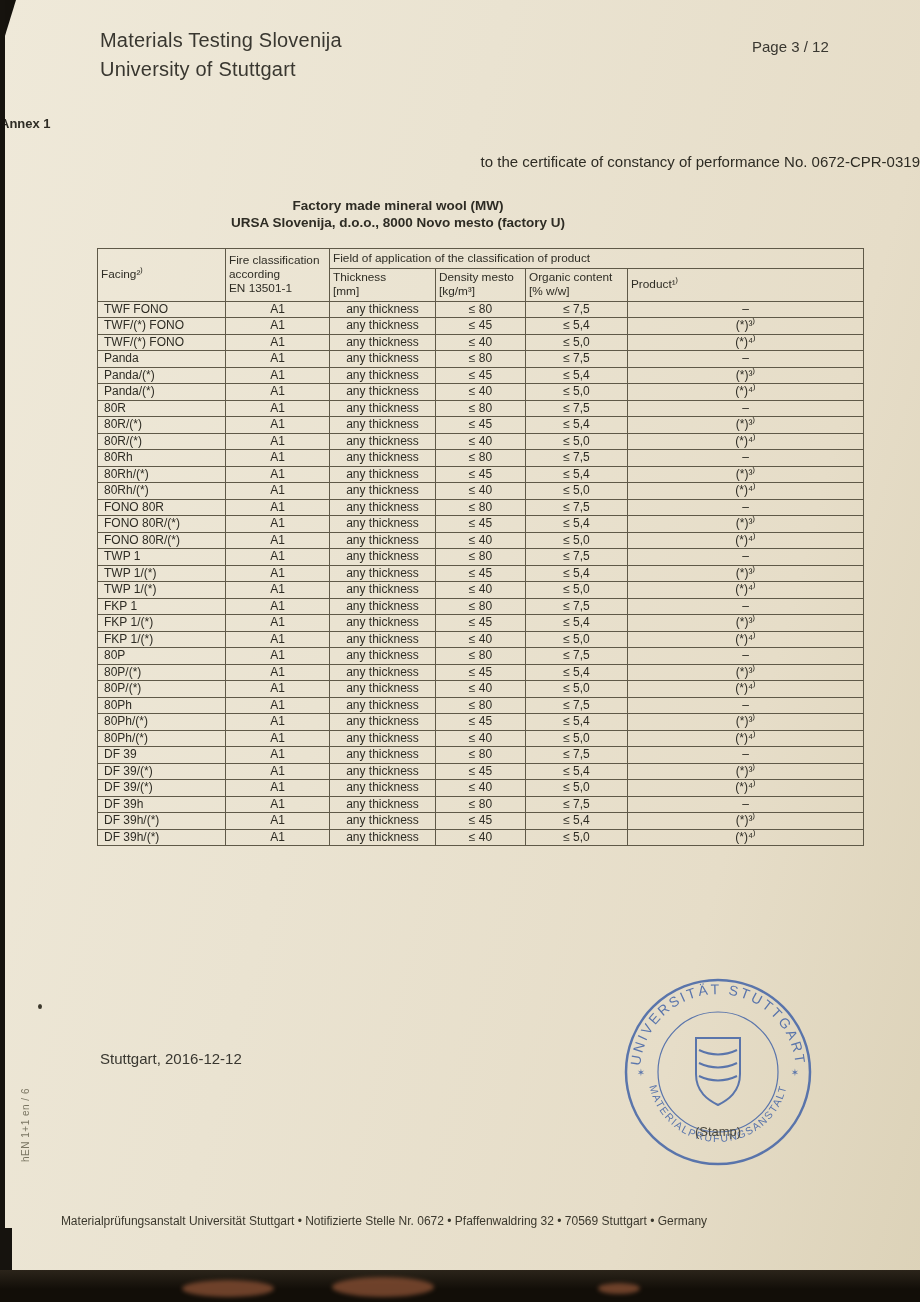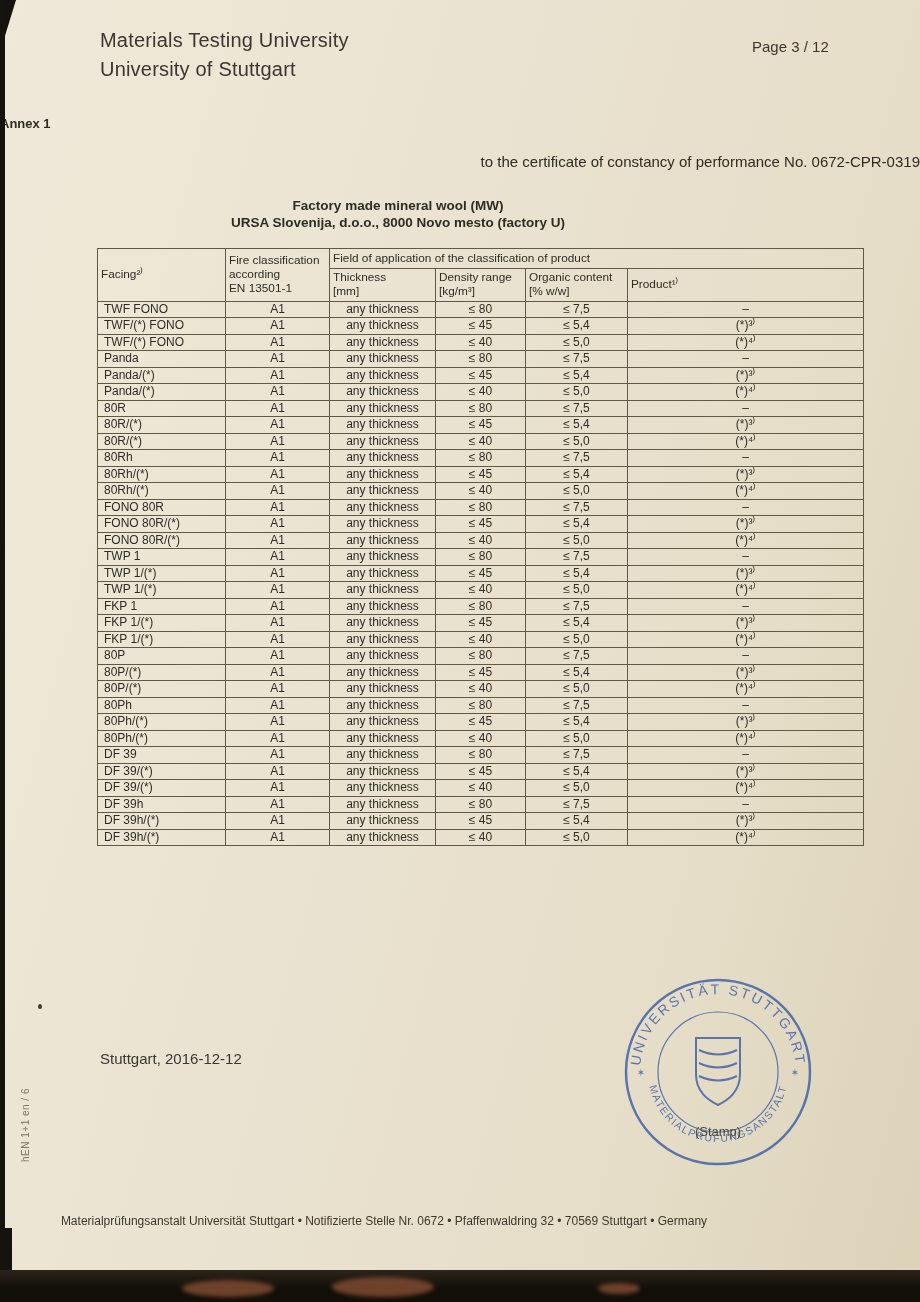--- a/index.html
+++ b/index.html
@@ -73,21 +73,21 @@
   .stamp-ink text { fill: var(--stamp); stroke: none; font-family: "Liberation Sans", sans-serif; }
   .stamp-label { position: absolute; left: 0; top: 152px; width: 200px; text-align: center;
     font-size: 13px; color: #35332a; }
 </style>
 </head>
 <body>
 
 <div class="paper">
 
   <div class="inst">
-    <div>Materials Testing University</div>
+    <div>Materials Testing Slovenija</div>
     <div>University of Stuttgart</div>
   </div>
   <div class="pagenum">Page 3 / 12</div>
 
   <div class="annex-title">Annex 1</div>
   <div class="annex-sub">to the certificate of constancy of performance No. 0672-CPR-0319</div>
   <div class="caption">
     <div>Factory made mineral wool (MW)</div>
     <div>URSA Slovenija, d.o.o., 8000 Novo mesto (factory U)</div>
   </div>
@@ -106,21 +106,21 @@
         <tr class="h1">
           <th rowspan="2">Facing²⁾</th>
           <th rowspan="2">Fire classification
 according
 EN 13501-1</th>
           <th colspan="4">Field of application of the classification of product</th>
         </tr>
         <tr class="h2">
           <th>Thickness
 [mm]</th>
-          <th>Density range
+          <th>Density mesto
 [kg/m³]</th>
           <th>Organic content
 [% w/w]</th>
           <th>Product¹⁾</th>
         </tr>
       </thead>
       <tbody>
           <tr class="group-start">
       <td class="cell-product">TWF FONO</td>
       <td>A1</td>

